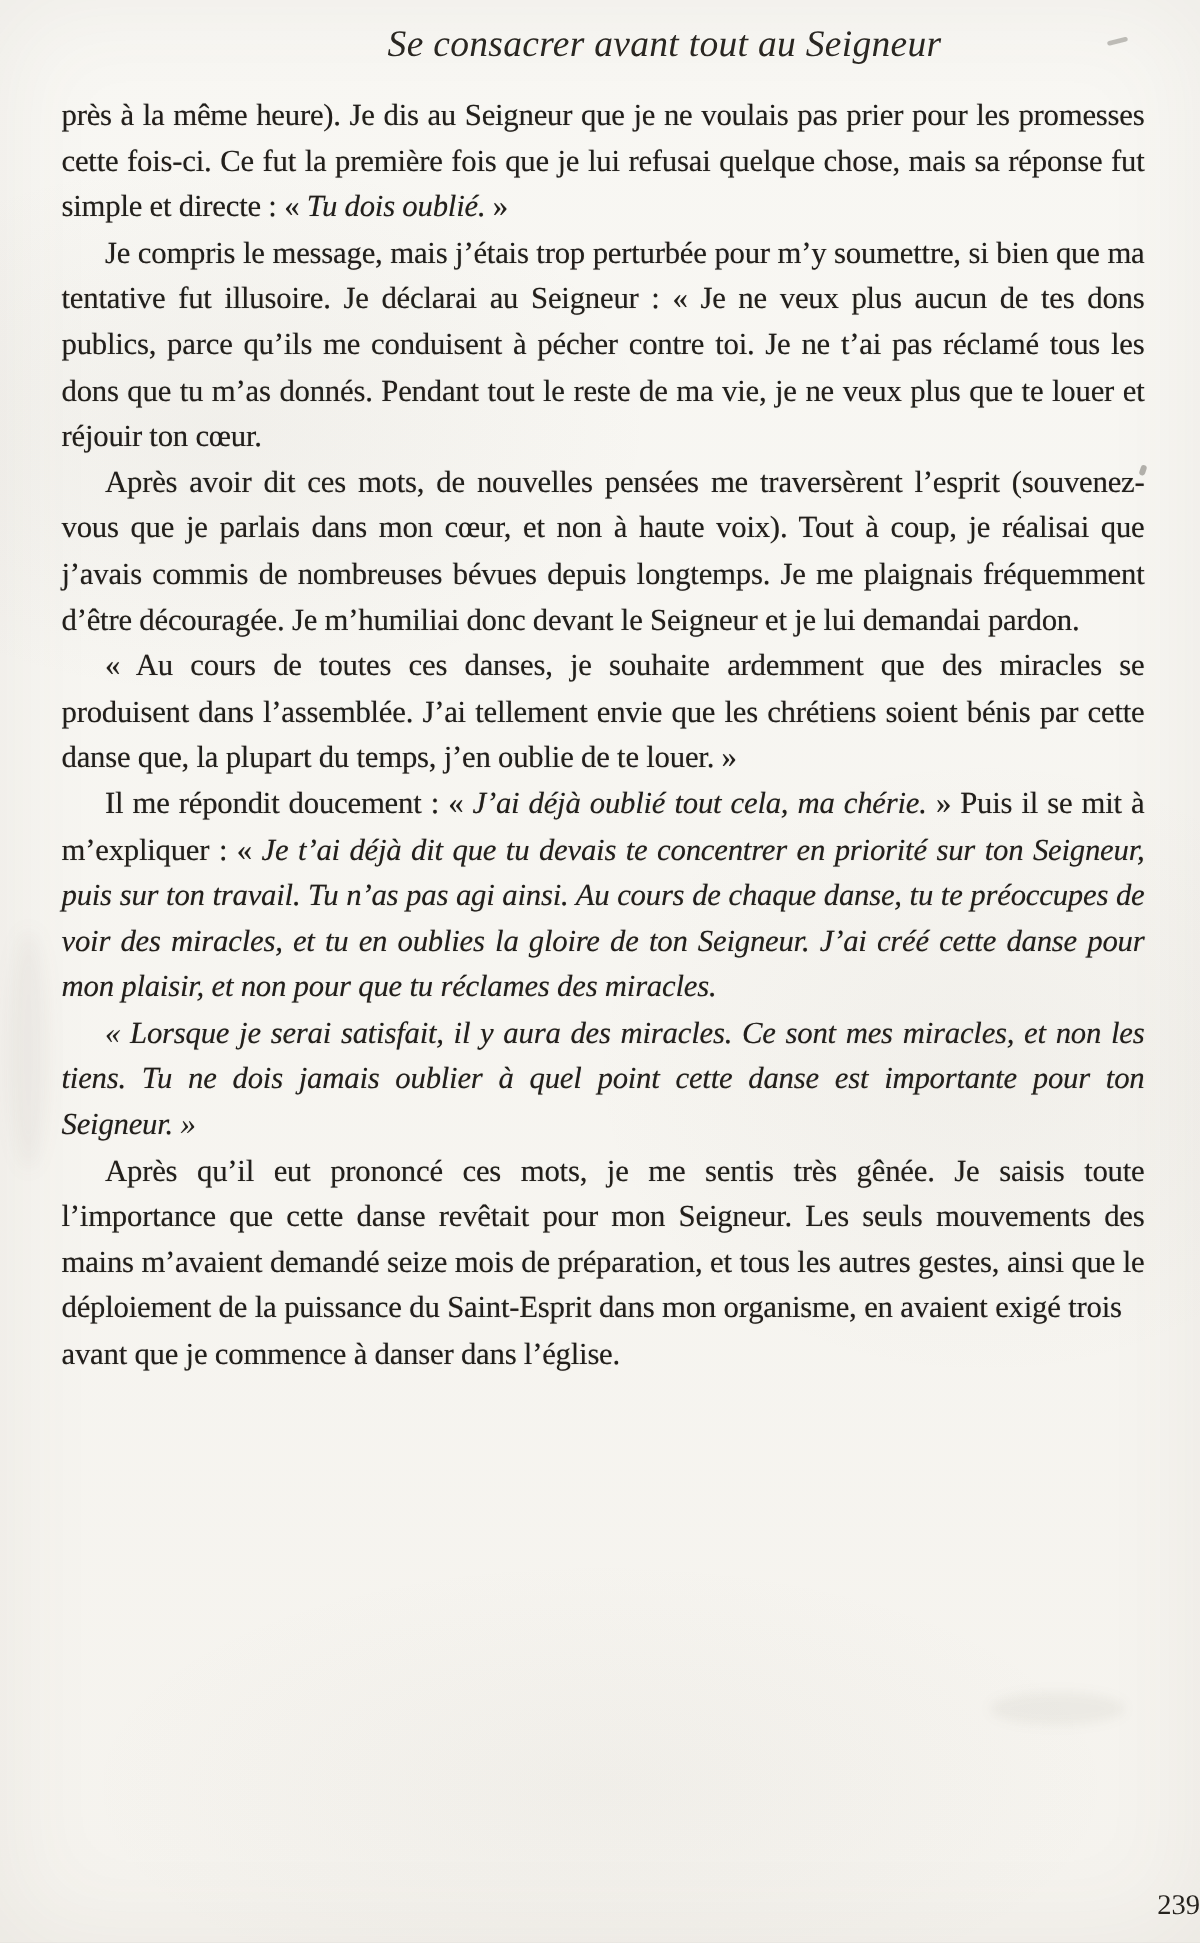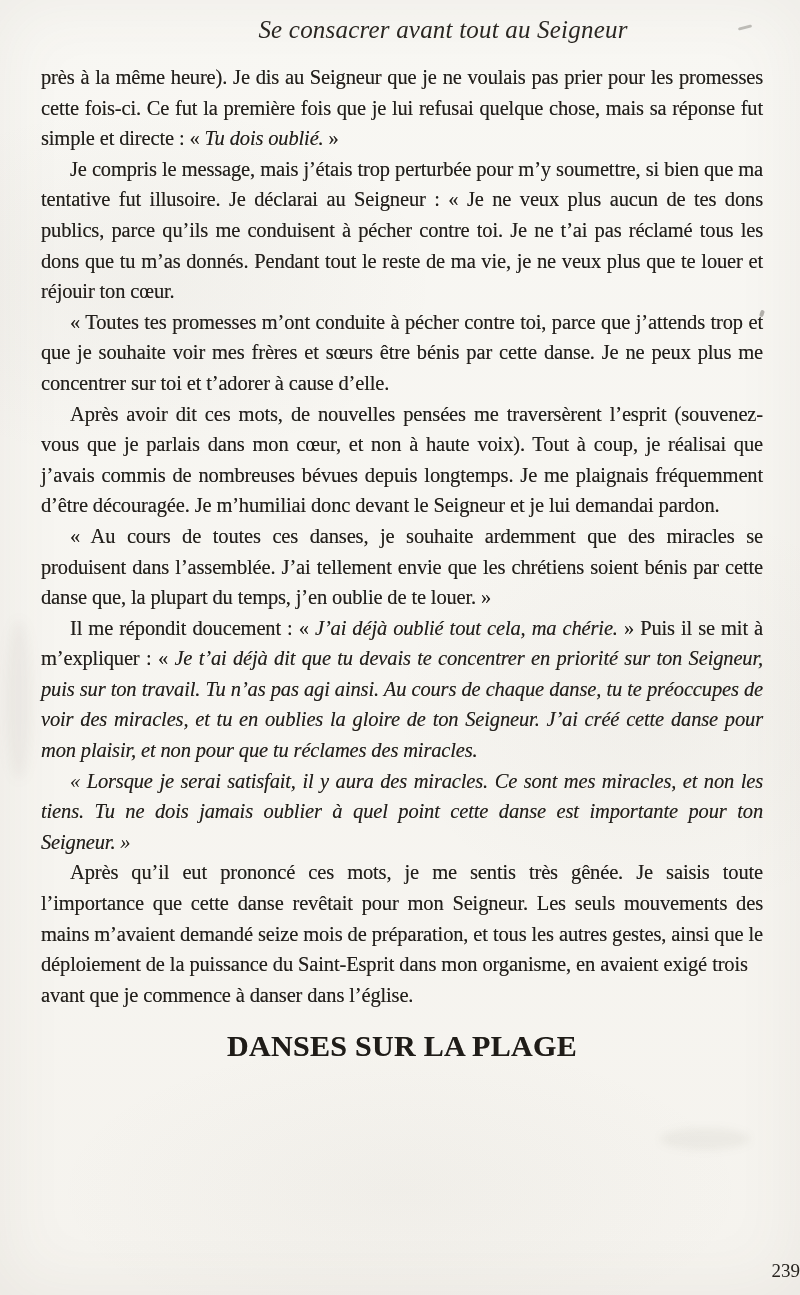--- a/index.html
+++ b/index.html
@@ -118,27 +118,25 @@
 </style>
 </head>
 <body>
 
 <div class="page">
   <div class="running-header">Se consacrer avant tout au Seigneur</div>
 
   <div class="body-text">
       <p class="para"><span>près à la même heure). Je dis au Seigneur que je ne voulais pas prier pour les promesses cette fois-ci. Ce fut la première fois que je lui refusai quelque chose, mais sa réponse fut simple et directe : « </span><span class="it">Tu dois oublié.</span><span> »</span></p>
       <p class="para indent"><span>Je compris le message, mais j’étais trop perturbée pour m’y soumettre, si bien que ma tentative fut illusoire. Je déclarai au Seigneur : « Je ne veux plus aucun de tes dons publics, parce qu’ils me conduisent à pécher contre toi. Je ne t’ai pas réclamé tous les dons que tu m’as donnés. Pendant tout le reste de ma vie, je ne veux plus que te louer et réjouir ton cœur.</span></p>
-      <p class="para indent"><span>« Toutes tes promesses m’ont conduite à pécher contre toi, parce que j’attends trop et que je souhaite voir mes frères et sœurs être bénis par cette danse. Je ne peux plus me concentrer sur toi et t’adorer à cause d’elle.</span></p>
       <p class="para indent"><span>Après avoir dit ces mots, de nouvelles pensées me traversèrent l’esprit (souvenez-vous que je parlais dans mon cœur, et non à haute voix). Tout à coup, je réalisai que j’avais commis de nombreuses bévues depuis longtemps. Je me plaignais fréquemment d’être découragée. Je m’humiliai donc devant le Seigneur et je lui demandai pardon.</span></p>
       <p class="para indent"><span>« Au cours de toutes ces danses, je souhaite ardemment que des miracles se produisent dans l’assemblée. J’ai tellement envie que les chrétiens soient bénis par cette danse que, la plupart du temps, j’en oublie de te louer. »</span></p>
       <p class="para indent"><span>Il me répondit doucement : « </span><span class="it">J’ai déjà oublié tout cela, ma chérie.</span><span> » Puis il se mit à m’expliquer : « </span><span class="it">Je t’ai déjà dit que tu devais te concentrer en priorité sur ton Seigneur, puis sur ton travail. Tu n’as pas agi ainsi. Au cours de chaque danse, tu te préoccupes de voir des miracles, et tu en oublies la gloire de ton Seigneur. J’ai créé cette danse pour mon plaisir, et non pour que tu réclames des miracles.</span></p>
       <p class="para indent"><span class="it">« Lorsque je serai satisfait, il y aura des miracles. Ce sont mes miracles, et non les tiens. Tu ne dois jamais oublier à quel point cette danse est importante pour ton Seigneur. »</span></p>
       <p class="para indent"><span>Après qu’il eut prononcé ces mots, je me sentis très gênée. Je saisis toute l’importance que cette danse revêtait pour mon Seigneur. Les seuls mouvements des mains m’avaient demandé seize mois de préparation, et tous les autres gestes, ainsi que le déploiement de la puissance du Saint-Esprit dans mon organisme, en avaient exigé trois  avant que je commence à danser dans l’église.</span></p>
-      <h2 class="section-heading">DANSES SUR LA PLAGE</h2>
     </div>
 
   <div class="page-number">239</div>
 
   <div class="artifact artifact-dash"></div>
   <div class="artifact artifact-speck"></div>
   <div class="artifact artifact-smudge-1"></div>
   <div class="artifact artifact-smudge-2"></div>
 </div>
 

